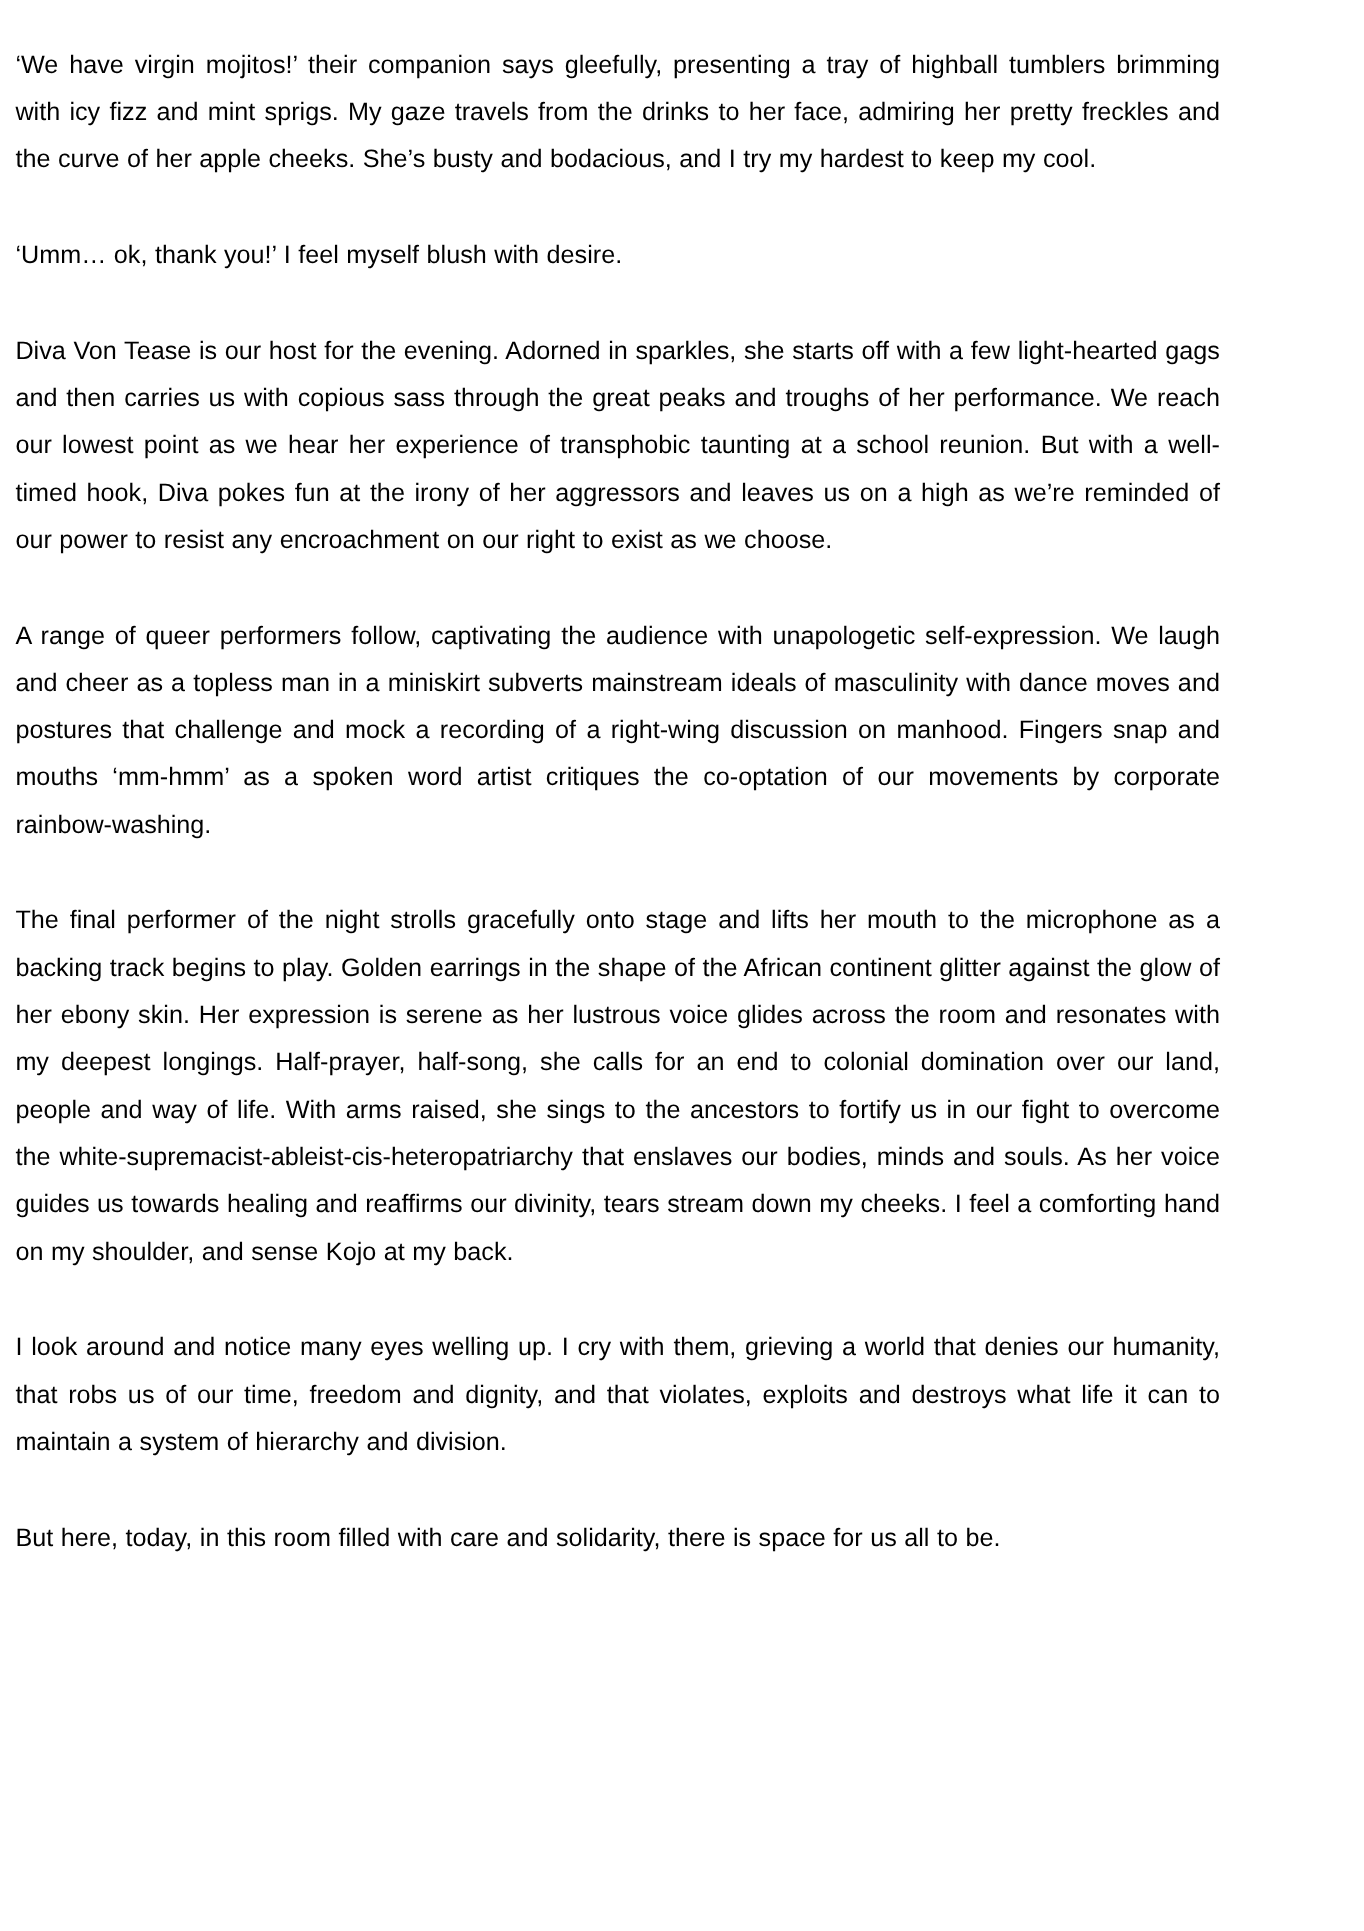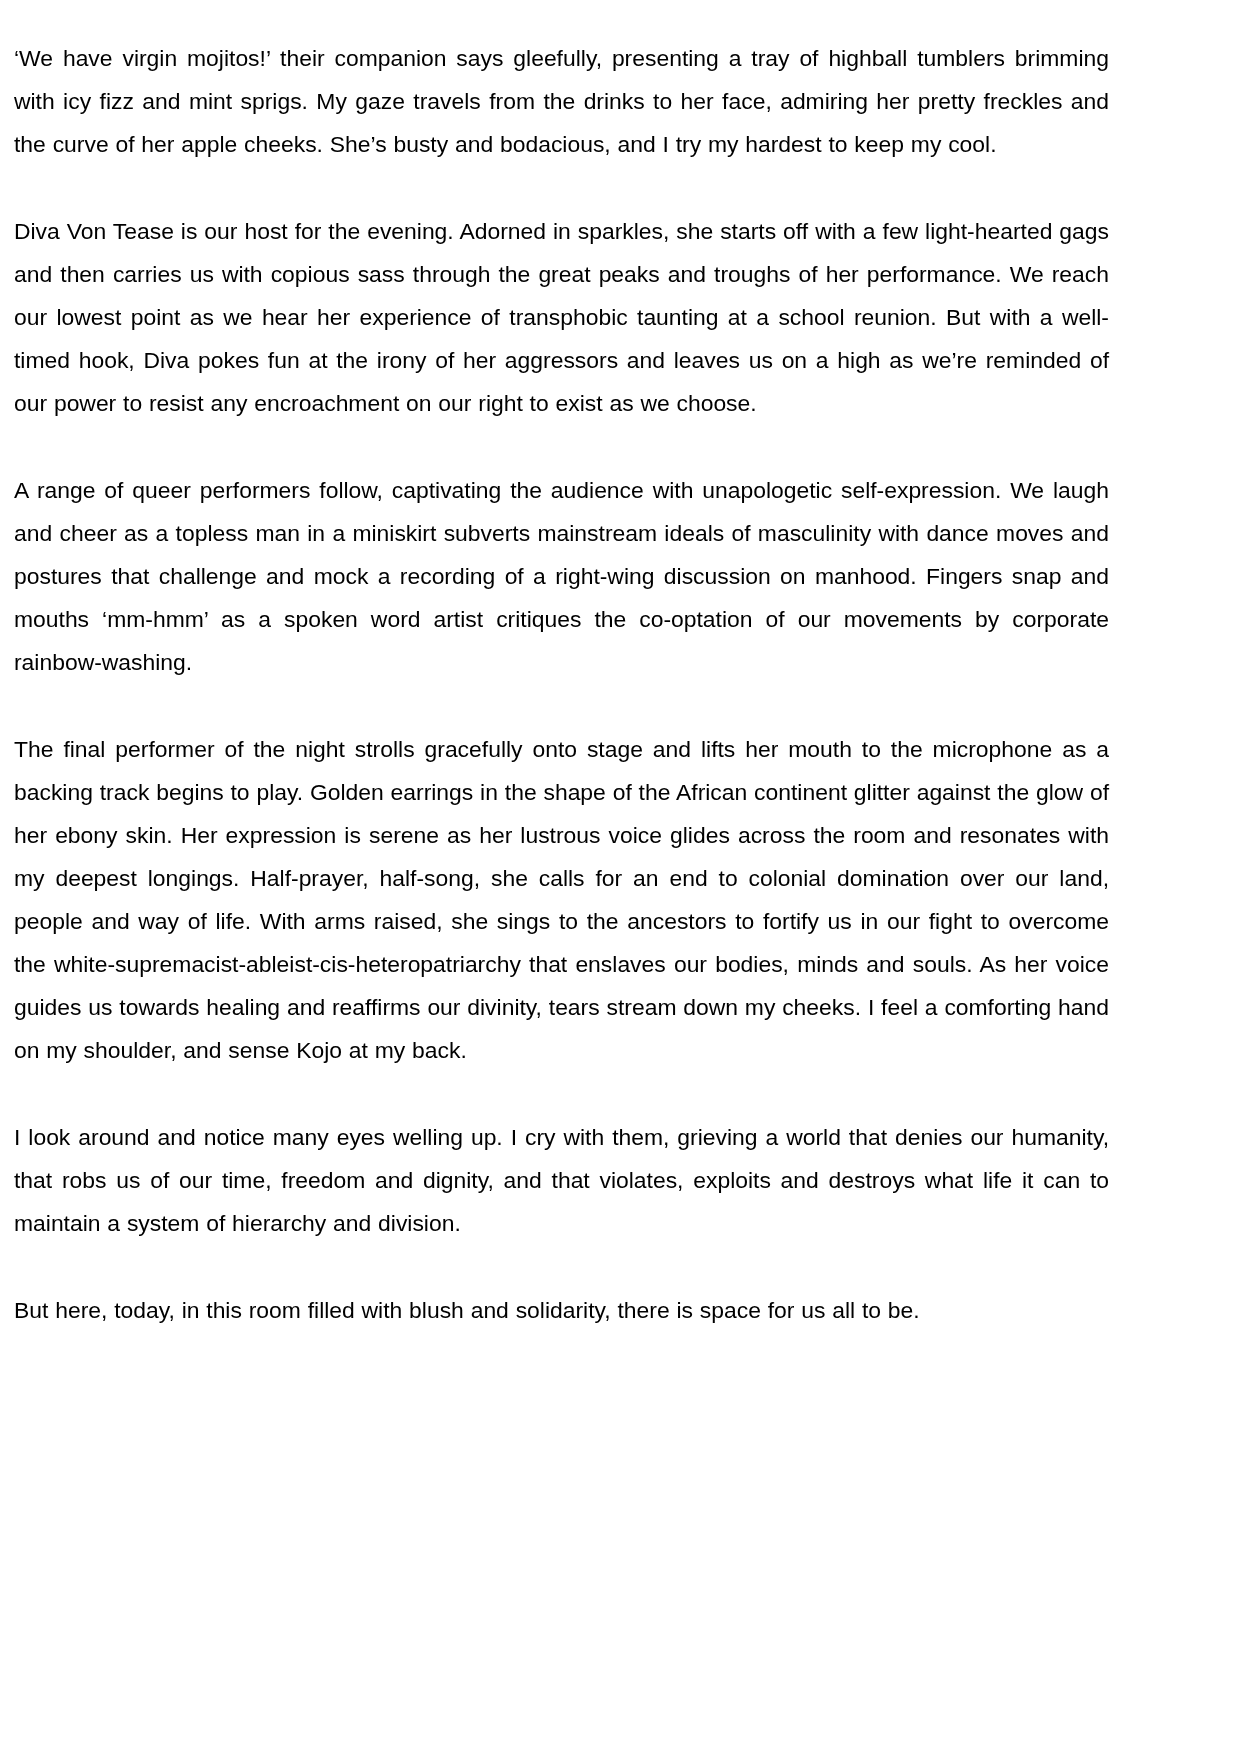--- a/index.html
+++ b/index.html
@@ -36,19 +36,20 @@
   .para:last-child {
     margin-bottom: 0;
   }
 </style>
 </head>
 <body>
 
 <main class="page">
   <section class="text-block">
       <p class="para">‘We have virgin mojitos!’ their companion says gleefully, presenting a tray of highball tumblers brimming with icy fizz and mint sprigs. My gaze travels from the drinks to her face, admiring her pretty freckles and the curve of her apple cheeks. She’s busty and bodacious, and I try my hardest to keep my cool.</p>
+      <p class="para">‘Umm… ok, thank you!’ I feel myself blush with desire.</p>
       <p class="para">Diva Von Tease is our host for the evening. Adorned in sparkles, she starts off with a few light-hearted gags and then carries us with copious sass through the great peaks and troughs of her performance. We reach our lowest point as we hear her experience of transphobic taunting at a school reunion. But with a well-timed hook, Diva pokes fun at the irony of her aggressors and leaves us on a high as we’re reminded of our power to resist any encroachment on our right to exist as we choose.</p>
       <p class="para">A range of queer performers follow, captivating the audience with unapologetic self-expression. We laugh and cheer as a topless man in a miniskirt subverts mainstream ideals of masculinity with dance moves and postures that challenge and mock a recording of a right-wing discussion on manhood. Fingers snap and mouths ‘mm-hmm’ as a spoken word artist critiques the co-optation of our movements by corporate rainbow-washing.</p>
       <p class="para">The final performer of the night strolls gracefully onto stage and lifts her mouth to the microphone as a backing track begins to play. Golden earrings in the shape of the African continent glitter against the glow of her ebony skin. Her expression is serene as her lustrous voice glides across the room and resonates with my deepest longings. Half-prayer, half-song, she calls for an end to colonial domination over our land, people and way of life. With arms raised, she sings to the ancestors to fortify us in our fight to overcome the white-supremacist-ableist-cis-heteropatriarchy that enslaves our bodies, minds and souls. As her voice guides us towards healing and reaffirms our divinity, tears stream down my cheeks. I feel a comforting hand on my shoulder, and sense Kojo at my back.</p>
       <p class="para">I look around and notice many eyes welling up. I cry with them, grieving a world that denies our humanity, that robs us of our time, freedom and dignity, and that violates, exploits and destroys what life it can to maintain a system of hierarchy and division.</p>
-      <p class="para">But here, today, in this room filled with blush and solidarity, there is space for us all to be.</p>
+      <p class="para">But here, today, in this room filled with care and solidarity, there is space for us all to be.</p>
     </section>
 </main>
 
 </body></html>

